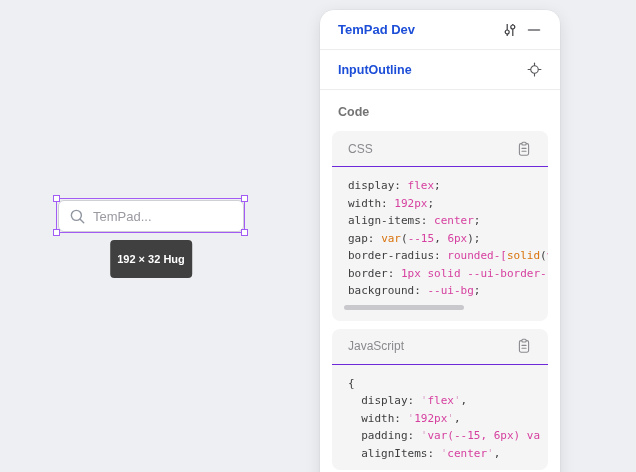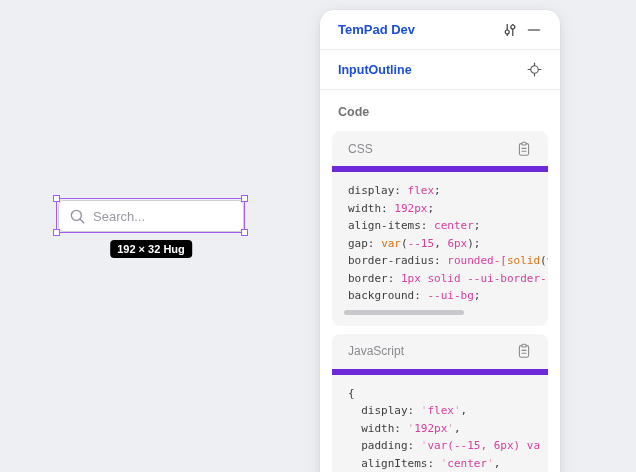--- a/index.html
+++ b/index.html
@@ -40,23 +40,23 @@
     box-sizing: border-box;
   }
   .handle.tl { left: -4px; top: -4px; }
   .handle.tr { right: -4px; top: -4px; }
   .handle.bl { left: -4px; bottom: -4px; }
   .handle.br { right: -4px; bottom: -4px; }
 
   .size-badge {
     position: absolute; left: 151px; top: 240px;
     transform: translateX(-50%);
-    background: #000000; color: #ffffff;
+    background: #404040; color: #ffffff;
     font-size: 11px; font-weight: bold;
-    padding: 3px 7px; border-radius: 4px;
+    padding: 13px 7px; border-radius: 4px;
     white-space: nowrap;
   }
 
   
   .panel {
     position: absolute; left: 320px; top: 10px;
     width: 240px; height: 480px;
     background: #ffffff;
     border-radius: 14px;
     box-shadow: 0 0 0 0.5px rgba(0,0,0,0.05), 0 4px 16px rgba(0,0,0,0.10);
@@ -87,21 +87,21 @@
   .code-card {
     background: #f5f5f6;
     border-radius: 8px;
     overflow: hidden;
     margin-bottom: 8px;
   }
   .code-card-header {
     height: 35px;
     display: flex; align-items: center;
     padding: 0 12px 0 16px;
-    border-bottom: 6px solid #6d28d9;
+    border-bottom: 1px solid #6d28d9;
   }
   .code-card-label { flex: 1; font-size: 12px; color: #8a8a8e; }
   .code-body {
     padding: 10px 0 8px 16px;
     overflow: hidden;
   }
   .code-line {
     font-family: "DejaVu Sans Mono", monospace;
     font-size: 11px; line-height: 17.5px;
     white-space: pre; color: #3d3d3f;
@@ -123,21 +123,21 @@
 
 <div class="canvas">
 
   <div class="search-input">
     <span style="display:flex">
       <svg width="17" height="17" viewBox="0 0 18 18" fill="none" stroke="#9096a0" stroke-width="1.5" stroke-linecap="round">
         <circle cx="7.8" cy="7.8" r="5.3"></circle>
         <line x1="11.8" y1="11.8" x2="15.6" y2="15.6"></line>
       </svg>
     </span>
-    <span class="placeholder">Search...</span>
+    <span class="placeholder">TemPad...</span>
   </div>
 
   <div class="selection-outline">
     <div class="handle tl"></div>
     <div class="handle tr"></div>
     <div class="handle bl"></div>
     <div class="handle br"></div>
   </div>
 
   <div class="size-badge">192 × 32 Hug</div>

